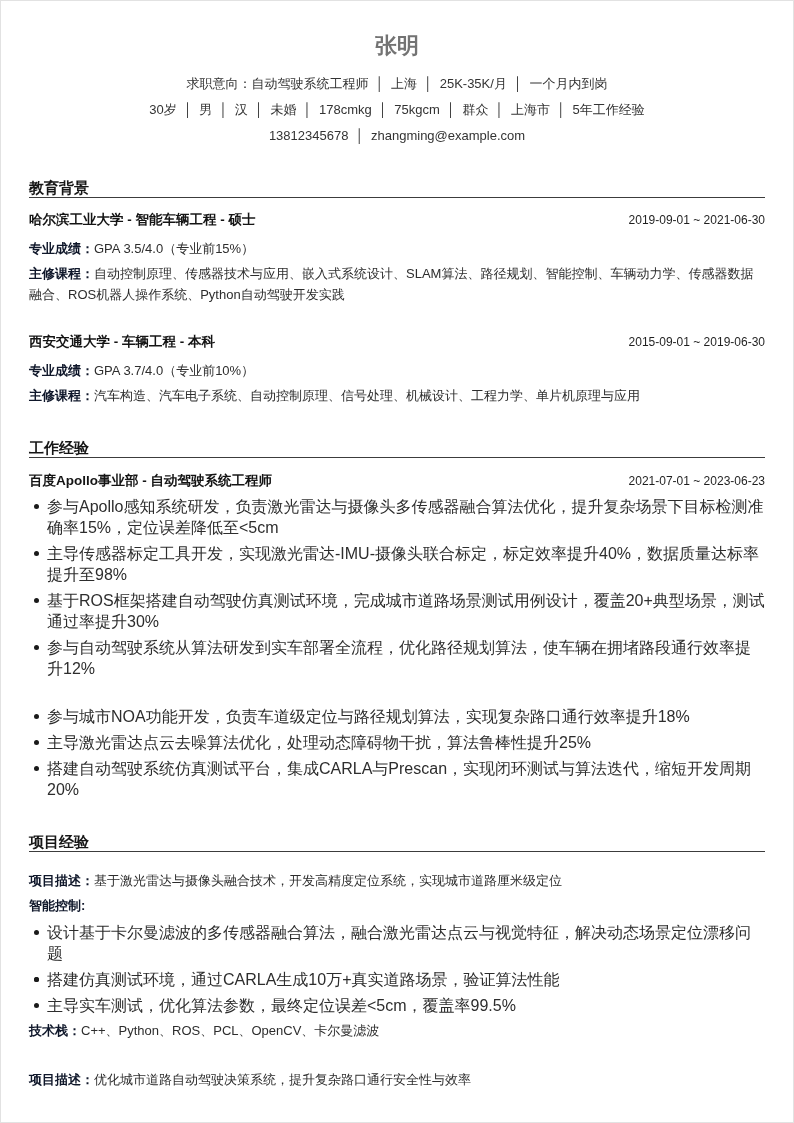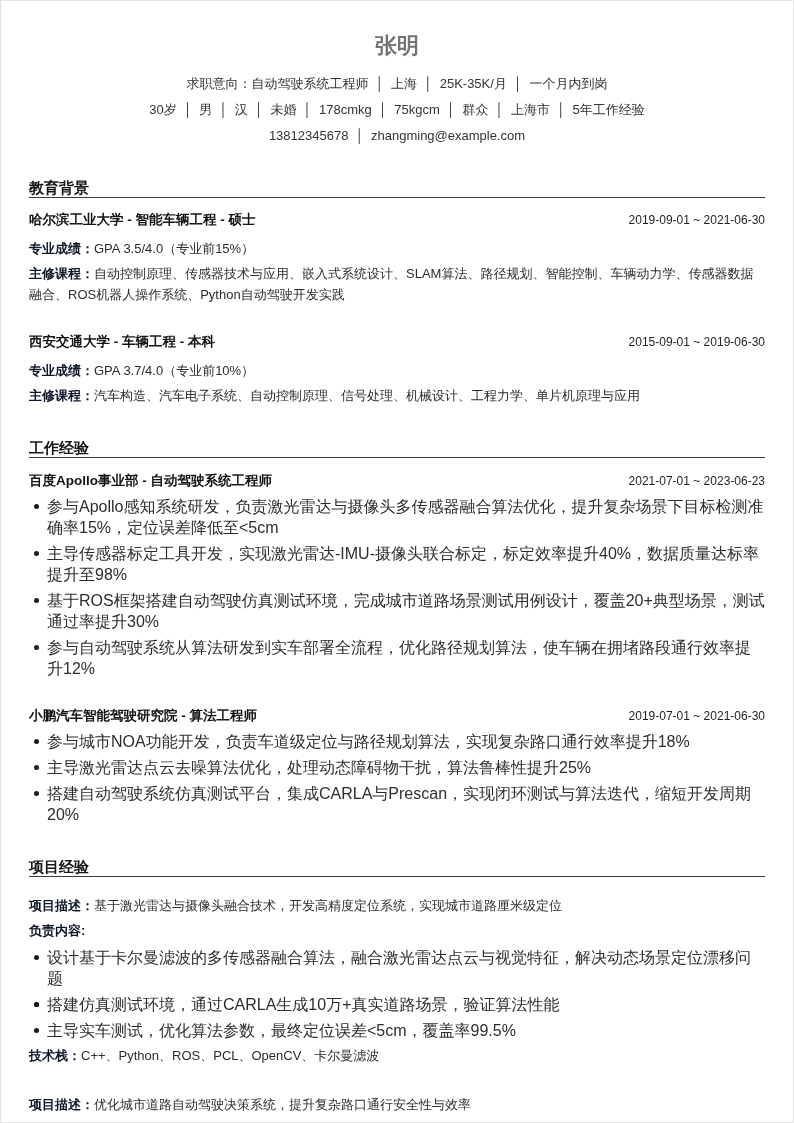--- a/index.html
+++ b/index.html
@@ -92,38 +92,34 @@
       </div>
       <ul class="bullets">
         <li class="bullet"><span class="dot"></span><span>参与Apollo感知系统研发，负责激光雷达与摄像头多传感器融合算法优化，提升复杂场景下目标检测准确率15%，定位误差降低至&lt;5cm</span></li>
         <li class="bullet"><span class="dot"></span><span>主导传感器标定工具开发，实现激光雷达-IMU-摄像头联合标定，标定效率提升40%，数据质量达标率提升至98%</span></li>
         <li class="bullet"><span class="dot"></span><span>基于ROS框架搭建自动驾驶仿真测试环境，完成城市道路场景测试用例设计，覆盖20+典型场景，测试通过率提升30%</span></li>
         <li class="bullet"><span class="dot"></span><span>参与自动驾驶系统从算法研发到实车部署全流程，优化路径规划算法，使车辆在拥堵路段通行效率提升12%</span></li>
       </ul>
     </div>
 
     <div class="entry">
-      <div class="entry-head">
-        <span class="entry-title">小鹏汽车智能驾驶研究院 - 算法工程师</span>
-        <span class="entry-date">2019-07-01 ~ 2021-06-30</span>
-      </div>
       <ul class="bullets">
         <li class="bullet"><span class="dot"></span><span>参与城市NOA功能开发，负责车道级定位与路径规划算法，实现复杂路口通行效率提升18%</span></li>
         <li class="bullet"><span class="dot"></span><span>主导激光雷达点云去噪算法优化，处理动态障碍物干扰，算法鲁棒性提升25%</span></li>
         <li class="bullet"><span class="dot"></span><span>搭建自动驾驶系统仿真测试平台，集成CARLA与Prescan，实现闭环测试与算法迭代，缩短开发周期20%</span></li>
       </ul>
     </div>
   </section>
 
   <section class="section projects">
     <h2 class="section-title">项目经验</h2>
 
     <div class="project">
       <p class="field first"><b>项目描述：</b><span>基于激光雷达与摄像头融合技术，开发高精度定位系统，实现城市道路厘米级定位</span></p>
-      <p class="field"><b>负责内容:</b></p>
+      <p class="field"><b>智能控制:</b></p>
       <ul class="bullets">
         <li class="bullet"><span class="dot"></span><span>设计基于卡尔曼滤波的多传感器融合算法，融合激光雷达点云与视觉特征，解决动态场景定位漂移问题</span></li>
         <li class="bullet"><span class="dot"></span></li>
         <li class="bullet"><span class="dot"></span><span>搭建仿真测试环境，通过CARLA生成10万+真实道路场景，验证算法性能</span></li>
         <li class="bullet"><span class="dot"></span><span>主导实车测试，优化算法参数，最终定位误差&lt;5cm，覆盖率99.5%</span></li>
       </ul>
       <p class="field"><b>技术栈：</b><span>C++、Python、ROS、PCL、OpenCV、卡尔曼滤波</span></p>
     </div>
 
     <div class="project">

